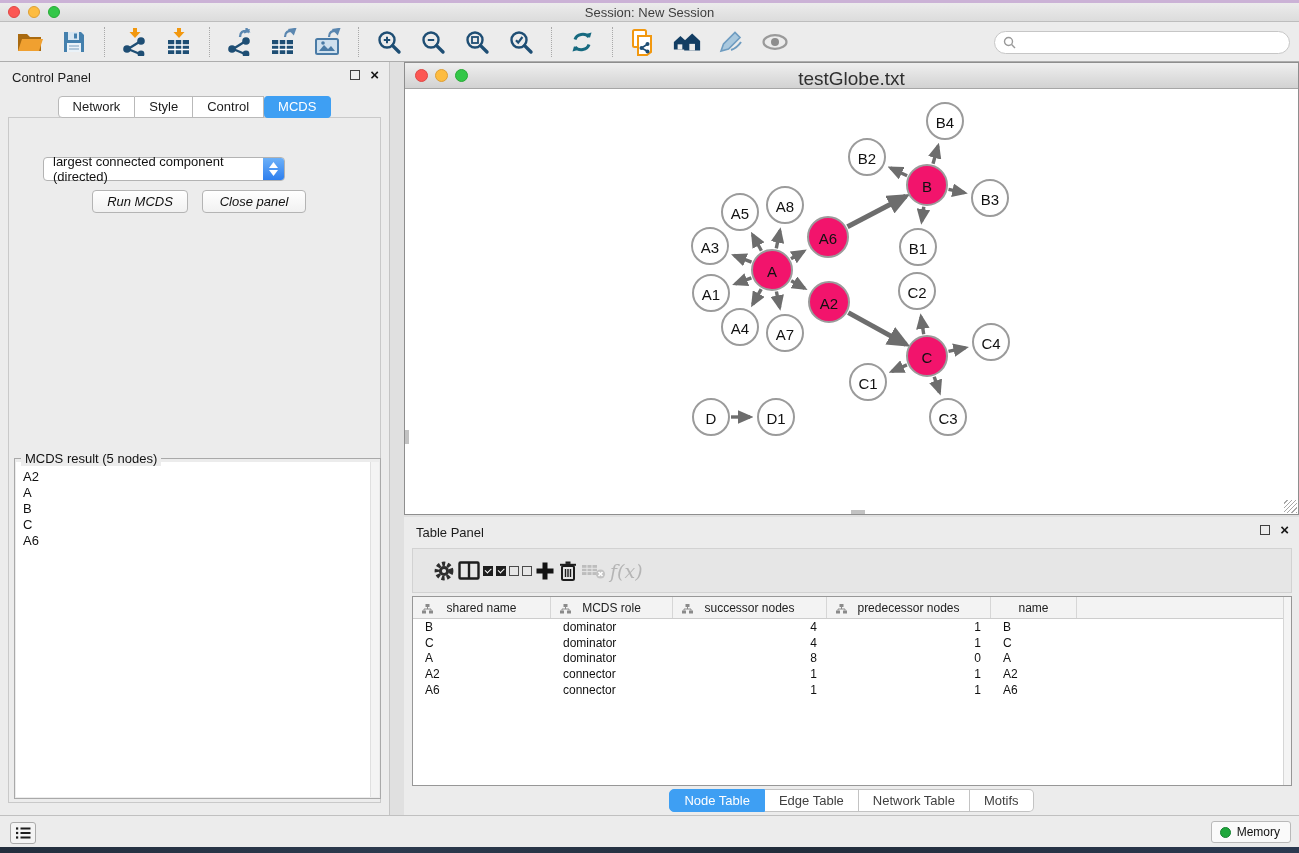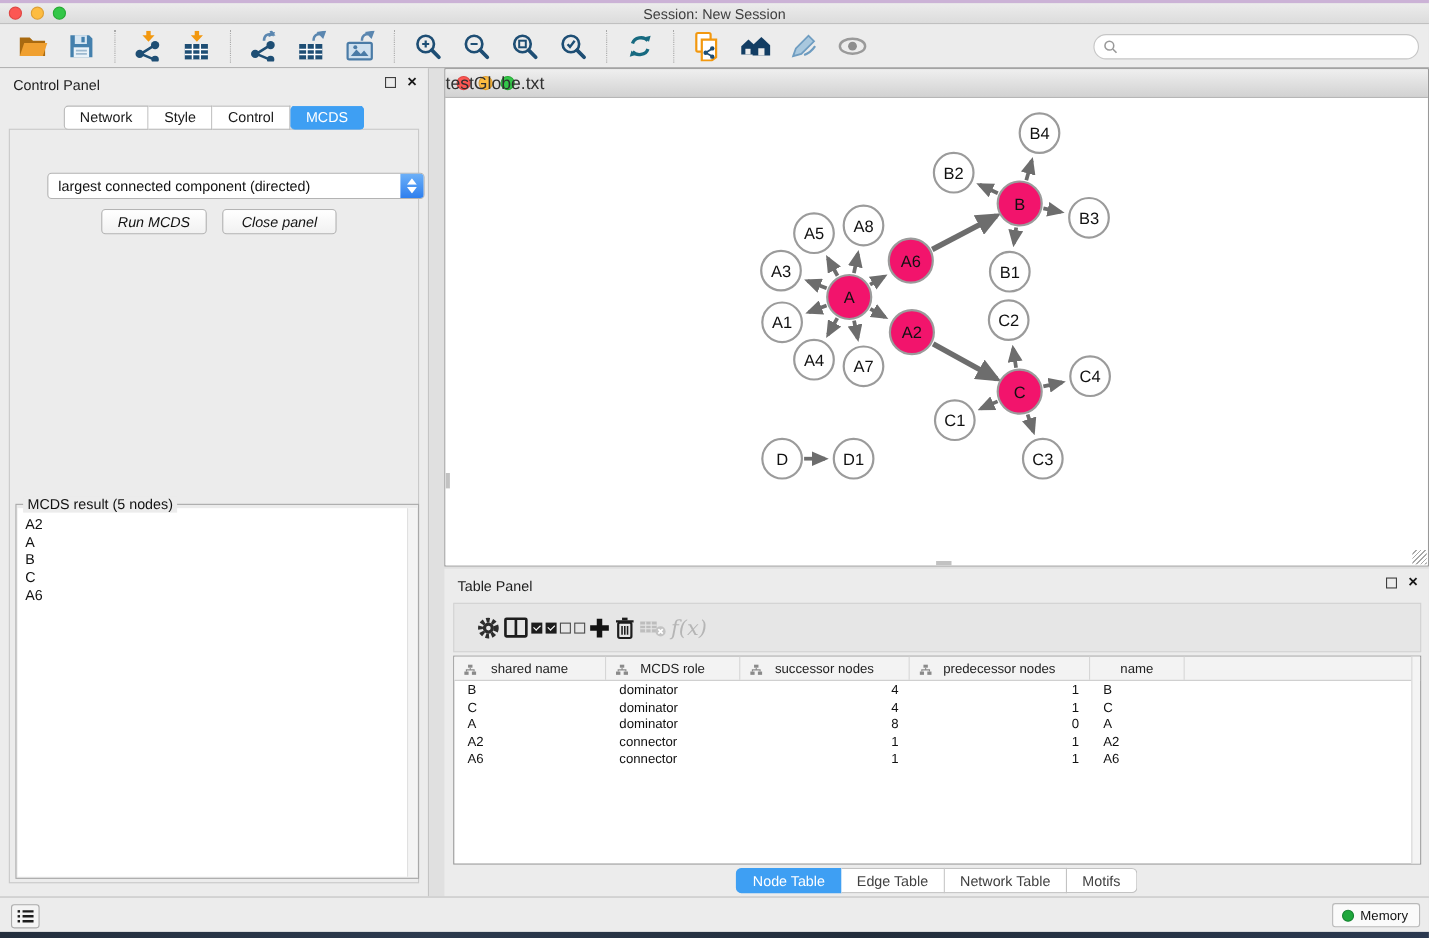--- a/index.html
+++ b/index.html
@@ -44,21 +44,21 @@
   .cp-border { position:absolute; left:8px; top:55px; width:373px; height:686px; border:1px solid #c9c9c9; }
 
   .cp-tabs { position:absolute; left:0; right:0; top:34px; display:flex; justify-content:center; height:22px; }
   .seg { background:#fff; border:1px solid #b9b9b9; border-left:none; font-size:13px; color:#1a1a1a;
     padding:2px 14px; line-height:16px; }
   .seg:first-child { border-left:1px solid #b9b9b9; border-radius:4px 0 0 4px; }
   .seg:last-child { border-radius:0 4px 4px 0; }
   .seg.active { background:#3e9ff3; border-color:#3e9ff3; color:#fff; border-radius:4px; }
 
   .opt-label { position:absolute; left:0; right:0; top:71px; text-align:center; font-size:13px; color:#111; }
-  .criterion { position:absolute; left:43px; top:95px; width:343px; height:24px; background:#fff;
+  .criterion { position:absolute; left:43px; top:95px; width:242px; height:24px; background:#fff;
     border:1px solid #b3b3b3; border-radius:4px; font-size:13px; color:#111; display:flex; align-items:center; }
   .criterion .val { padding-left:9px; flex:1; }
   .criterion .stepper { width:21px; height:100%; border-radius:0 3px 3px 0;
     background:linear-gradient(#6cb0f8,#2e7fee); display:flex; flex-direction:column; align-items:center; justify-content:center; gap:2px; }
   .criterion .stepper svg { display:block; }
 
   .cp-buttons { position:absolute; left:0; right:0; top:128px; height:24px; }
   .btn { position:absolute; height:23px; background:linear-gradient(#ffffff,#f1f1f1);
     border:1px solid #b4b4b4; border-radius:4px; font-size:13px; color:#111;
     display:flex; align-items:center; justify-content:center;font-style:italic; }
@@ -69,21 +69,21 @@
   .mcds-legend { position:absolute; left:6px; top:-8px; background:#ececec; padding:0 4px; font-size:13px; color:#111; }
   .mcds-list { position:absolute; left:1px; top:3px; right:1px; bottom:1px; background:#fff; padding:7px 0 0 7px; }
   .mcds-item { font-size:13px; color:#111; line-height:16px; }
   .mcds-scroll { position:absolute; right:1px; top:3px; width:9px; bottom:1px; background:#f4f4f4; border-left:1px solid #e0e0e0; }
 
   
   .network-window { position:absolute; left:404px; top:62px; width:895px; height:453px;
     border:1px solid #8e8e8e; background:#fff; }
   .nw-titlebar { position:absolute; left:0; top:0; width:100%; height:26px;
     background:linear-gradient(#efefef,#d2d2d2); border-bottom:1px solid #a6a6a6; }
-  .nw-titlebar .title { position:absolute; left:0; right:0; top:5px; font-size:16px; color:#2f2f2f; }
+  .nw-titlebar .title { position:absolute; left:0; right:0; top:5px; text-align:center; font-size:19px; color:#2f2f2f; }
   .nw-lights { position:absolute; left:10px; top:6px; display:flex; gap:7px; }
   .nw-lights .light { width:13px; height:13px; }
   .nw-canvas { position:absolute; left:0; top:26px; width:893px; height:425px; background:#fff; overflow:hidden; }
   .nw-canvas svg { display:block; }
   .scroll-mark-v { position:absolute; left:0; top:341px; width:4px; height:14px; background:#c2c2c2; }
   .scroll-mark-h { position:absolute; left:446px; bottom:0; width:14px; height:4px; background:#c2c2c2; }
   .resize-grip { position:absolute; right:1px; bottom:1px; width:13px; height:13px;
     background:repeating-linear-gradient(135deg, transparent 0 2px, #a8a8a8 2px 3px); }
 
   

